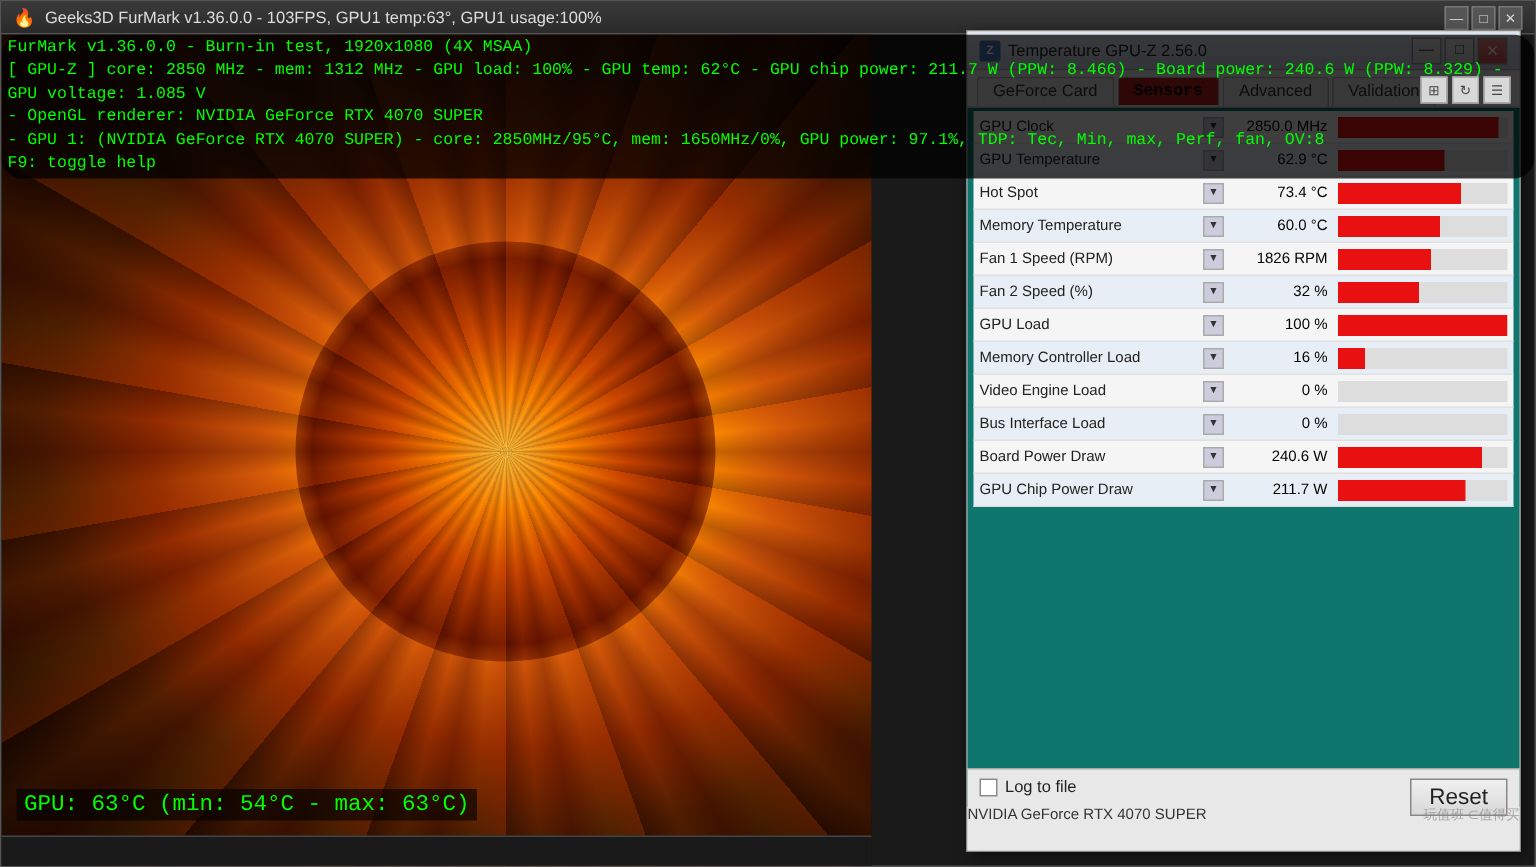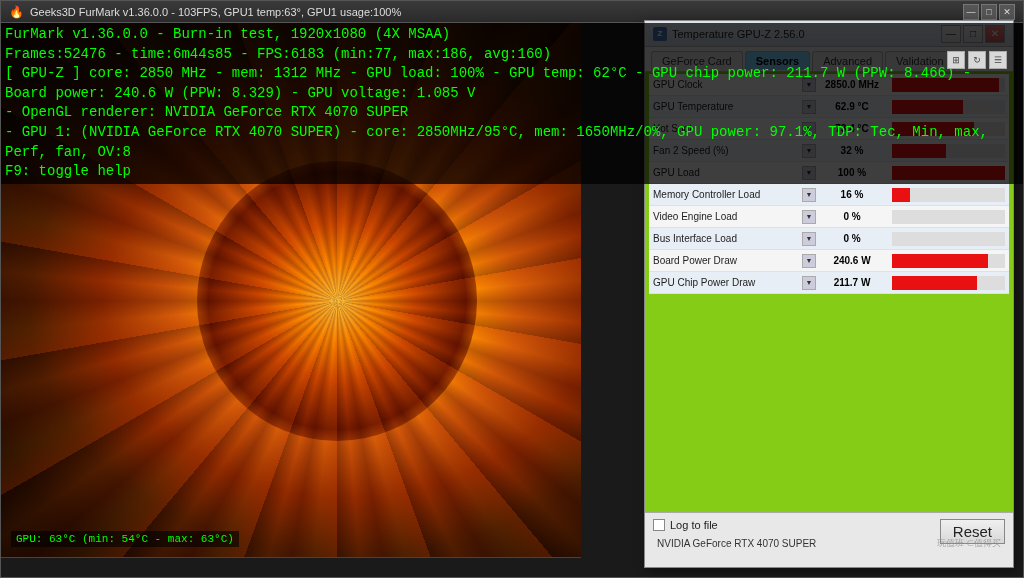--- a/index.html
+++ b/index.html
@@ -46,24 +46,25 @@
       overflow: hidden;
     }
 
     
     .furmark-info {
       position: absolute;
       top: 0; left: 0; right: 0;
       background: rgba(0,0,0,0.75);
       color: #00ff00;
       font-family: 'Courier New', monospace;
-      font-size: 14px;
+      font-size: 11px;
       padding: 2px 4px;
       line-height: 1.4;
       z-index: 5;
+      border-radius: 14px;
     }
 
     
     .furmark-bg {
       position: absolute;
       top: 0; left: 0;
       width: 580px; height: 556px;
       background: radial-gradient(ellipse at 60% 50%, #8b3a00 0%, #c46200 15%, #ff8c00 25%, #d4580a 35%, #8b2500 50%, #3d1500 65%, #1a0800 80%, #000 100%);
       overflow: hidden;
     }
@@ -93,21 +94,21 @@
     }
 
     
     .temp-overlay {
       position: absolute;
       bottom: 30px;
       left: 10px;
       background: rgba(0,0,0,0.6);
       color: #00ff00;
       font-family: 'Courier New', monospace;
-      font-size: 11px;
+      font-size: 15px;
       padding: 2px 5px;
       z-index: 5;
     }
 
     
     .furmark-statusbar {
       position: absolute;
       bottom: 0; left: 0;
       width: 580px;
       height: 20px;
@@ -177,39 +178,40 @@
       padding: 3px 10px;
       font-size: 11px;
       cursor: pointer;
       border: 1px solid #aaa;
       border-bottom: none;
       background: #ddd;
       color: #333;
       border-radius: 3px 3px 0 0;
     }
     .tab.active {
-      background: #7dd3fc;
+      background: #b91c1c;
       border-bottom: 1px solid #f0f0f0;
       color: #000;
       font-weight: bold;
+      font-family: Liberation Mono, monospace;
     }
     .toolbar-icon {
       width: 18px; height: 18px;
       background: #d8d8d8;
       border: 1px solid #aaa;
       display: flex; align-items: center; justify-content: center;
       font-size: 9px;
       cursor: pointer;
       color: #444;
     }
 
     
     .gpuz-sensors {
       padding: 2px 4px;
-      background: #84cc16;
+      background: #0f766e;
       overflow-y: auto;
       height: calc(100% - 80px);
     }
 
     .sensor-row {
       display: flex;
       align-items: center;
       height: 22px;
       border-bottom: 1px solid #e0e0e0;
       gap: 3px;
@@ -231,23 +233,23 @@
       border: 1px solid #aaa;
       display: flex; align-items: center; justify-content: center;
       font-size: 7px;
       cursor: pointer;
       color: #333;
     }
     .sensor-value {
       flex: 0 0 70px;
       font-size: 10px;
       color: #000;
-      text-align: center;
+      text-align: right;
       padding-right: 4px;
-      font-weight: bold;
+      font-weight: normal;
     }
     .sensor-bar-container {
       flex: 1;
       height: 14px;
       background: #ddd;
       margin-right: 4px;
       position: relative;
       overflow: hidden;
     }
     .sensor-bar {
@@ -280,21 +282,21 @@
       right: 8px;
       top: 6px;
       padding: 3px 12px;
       background: linear-gradient(to bottom, #f0f0f0, #d8d8d8);
       border: 1px solid #888;
       font-size: 15px;
       cursor: pointer;
       color: #222;
     }
     .gpuz-card-label {
-      padding: 2px 12px;
+      padding: 2px 0;
       font-size: 10px;
       color: #333;
       display: flex;
       align-items: center;
       justify-content: space-between;
       text-align: right;
     }
     .gpuz-card-logo {
       font-size: 9px;
       color: #888;
@@ -314,21 +316,20 @@
       <div class="titlebar-btn">—</div>
       <div class="titlebar-btn">□</div>
       <div class="titlebar-btn">✕</div>
     </div>
   </div>
 
   <div class="furmark-content">
 
     <div class="furmark-info">
       <div>FurMark v1.36.0.0 - Burn-in test, 1920x1080 (4X MSAA)</div>
-      <div>Frames:52476 - time:6m44s85 - FPS:6183 (min:77, max:186, avg:160)</div>
       <div>[ GPU-Z ] core: 2850 MHz - mem: 1312 MHz - GPU load: 100% - GPU temp: 62°C - GPU chip power: 211.7 W (PPW: 8.466) - Board power: 240.6 W (PPW: 8.329) - GPU voltage: 1.085 V</div>
       <div>- OpenGL renderer: NVIDIA GeForce RTX 4070 SUPER</div>
       <div>- GPU 1: (NVIDIA GeForce RTX 4070 SUPER) - core: 2850MHz/95°C, mem: 1650MHz/0%, GPU power: 97.1%, TDP: Tec, Min, max, Perf, fan, OV:8</div>
       <div>F9: toggle help</div>
     </div>
 
     <div class="furmark-bg"></div>
 
     <div class="temp-overlay">
       <span>GPU: 63°C (min: 54°C - max: 63°C)</span>
@@ -383,20 +384,36 @@
       </div>
       <div class="sensor-row">
         <div class="sensor-name">Hot Spot</div>
         <div class="sensor-dropdown">▼</div>
         <div class="sensor-value">73.4 °C</div>
         <div class="sensor-bar-container">
           <div class="sensor-bar" style="width: 73%;"></div>
         </div>
       </div>
       <div class="sensor-row">
+        <div class="sensor-name">Memory Temperature</div>
+        <div class="sensor-dropdown">▼</div>
+        <div class="sensor-value">60.0 °C</div>
+        <div class="sensor-bar-container">
+          <div class="sensor-bar" style="width: 60%;"></div>
+        </div>
+      </div>
+      <div class="sensor-row">
+        <div class="sensor-name">Fan 1 Speed (RPM)</div>
+        <div class="sensor-dropdown">▼</div>
+        <div class="sensor-value">1826 RPM</div>
+        <div class="sensor-bar-container">
+          <div class="sensor-bar" style="width: 55%;"></div>
+        </div>
+      </div>
+      <div class="sensor-row">
         <div class="sensor-name">Fan 2 Speed (%)</div>
         <div class="sensor-dropdown">▼</div>
         <div class="sensor-value">32 %</div>
         <div class="sensor-bar-container">
           <div class="sensor-bar" style="width: 48%;"></div>
         </div>
       </div>
       <div class="sensor-row">
         <div class="sensor-name">GPU Load</div>
         <div class="sensor-dropdown">▼</div>

